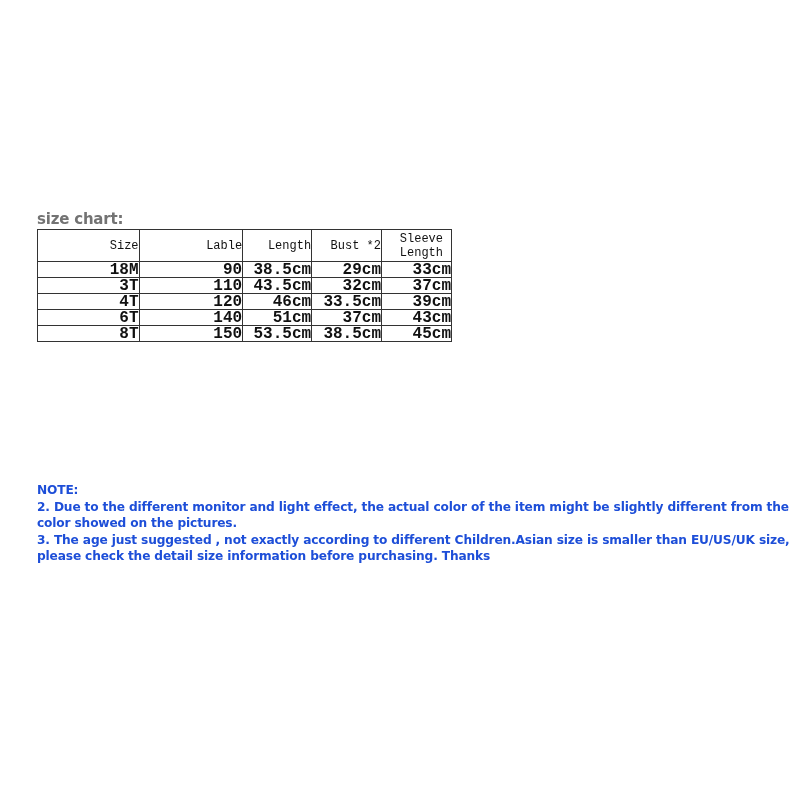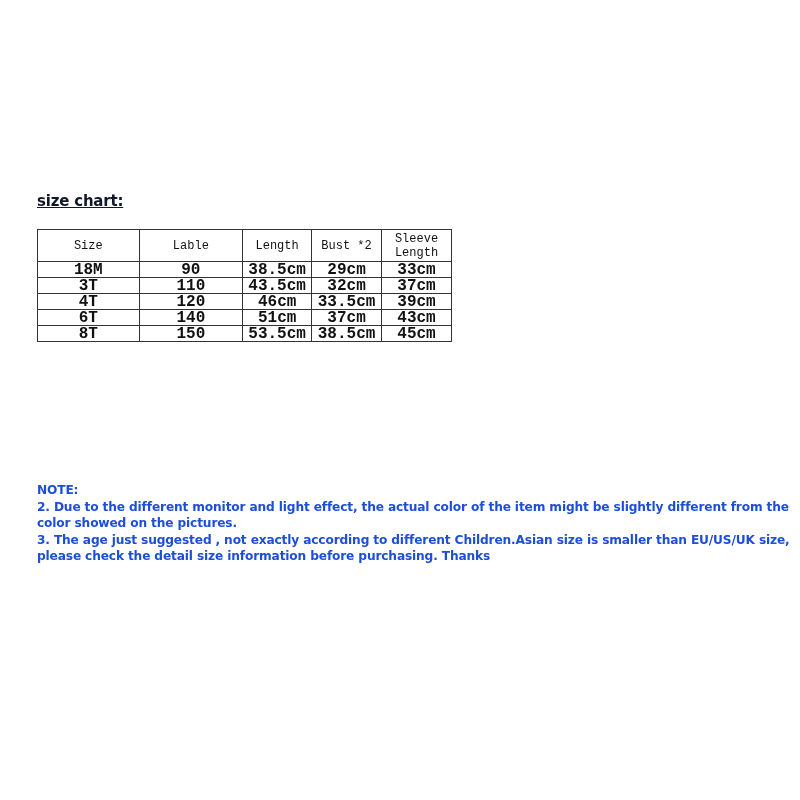--- a/index.html
+++ b/index.html
@@ -1,30 +1,30 @@
 <!DOCTYPE html>
 <html><head>
 <meta charset="utf-8">
 <style>
   html, body { margin: 0; padding: 0; background: #ffffff; }
   body { width: 800px; height: 800px; position: relative; overflow: hidden; color: #111; }
   .title {
-    position: absolute; left: 37px; top: 192px;
+    position: absolute; left: 37px; top: 210px;
     font-family: "DejaVu Sans", sans-serif; font-weight: bold; font-size: 15px;
-    color: #0f172a; letter-spacing: -0.2px; text-decoration: underline;
+    color: #737373; letter-spacing: -0.2px;
   }
   table.chart {
     position: absolute; left: 37px; top: 229px;
     border-collapse: collapse; width: 415px;
     font-family: "Liberation Mono", "DejaVu Sans Mono", monospace;
     font-size: 12px; color: #111;
   }
   table.chart td {
     border: 1.5px solid #333;
-    text-align: center; vertical-align: middle;
+    text-align: right; vertical-align: middle;
     padding: 0; line-height: 14px;
   }
   col.c1 { width: 102px; } col.c2 { width: 104px; } col.c3 { width: 69px; }
   col.c4 { width: 70px; } col.c5 { width: 70px; }
   tr.h1 td { height: 31px; font-size: 12px; }
   tr.h2 td { height: 33px; font-family: "DejaVu Sans", sans-serif; font-weight: bold; font-size: 12.5px; line-height: 15px; }
   tr.r-s td { height: 15px; font-weight: bold; font-size: 16px; }
   tr.r-t td { height: 32px; font-weight: bold; font-size: 12px; }
   td.top { vertical-align: top; padding-top: 2px; }
   .notes {

